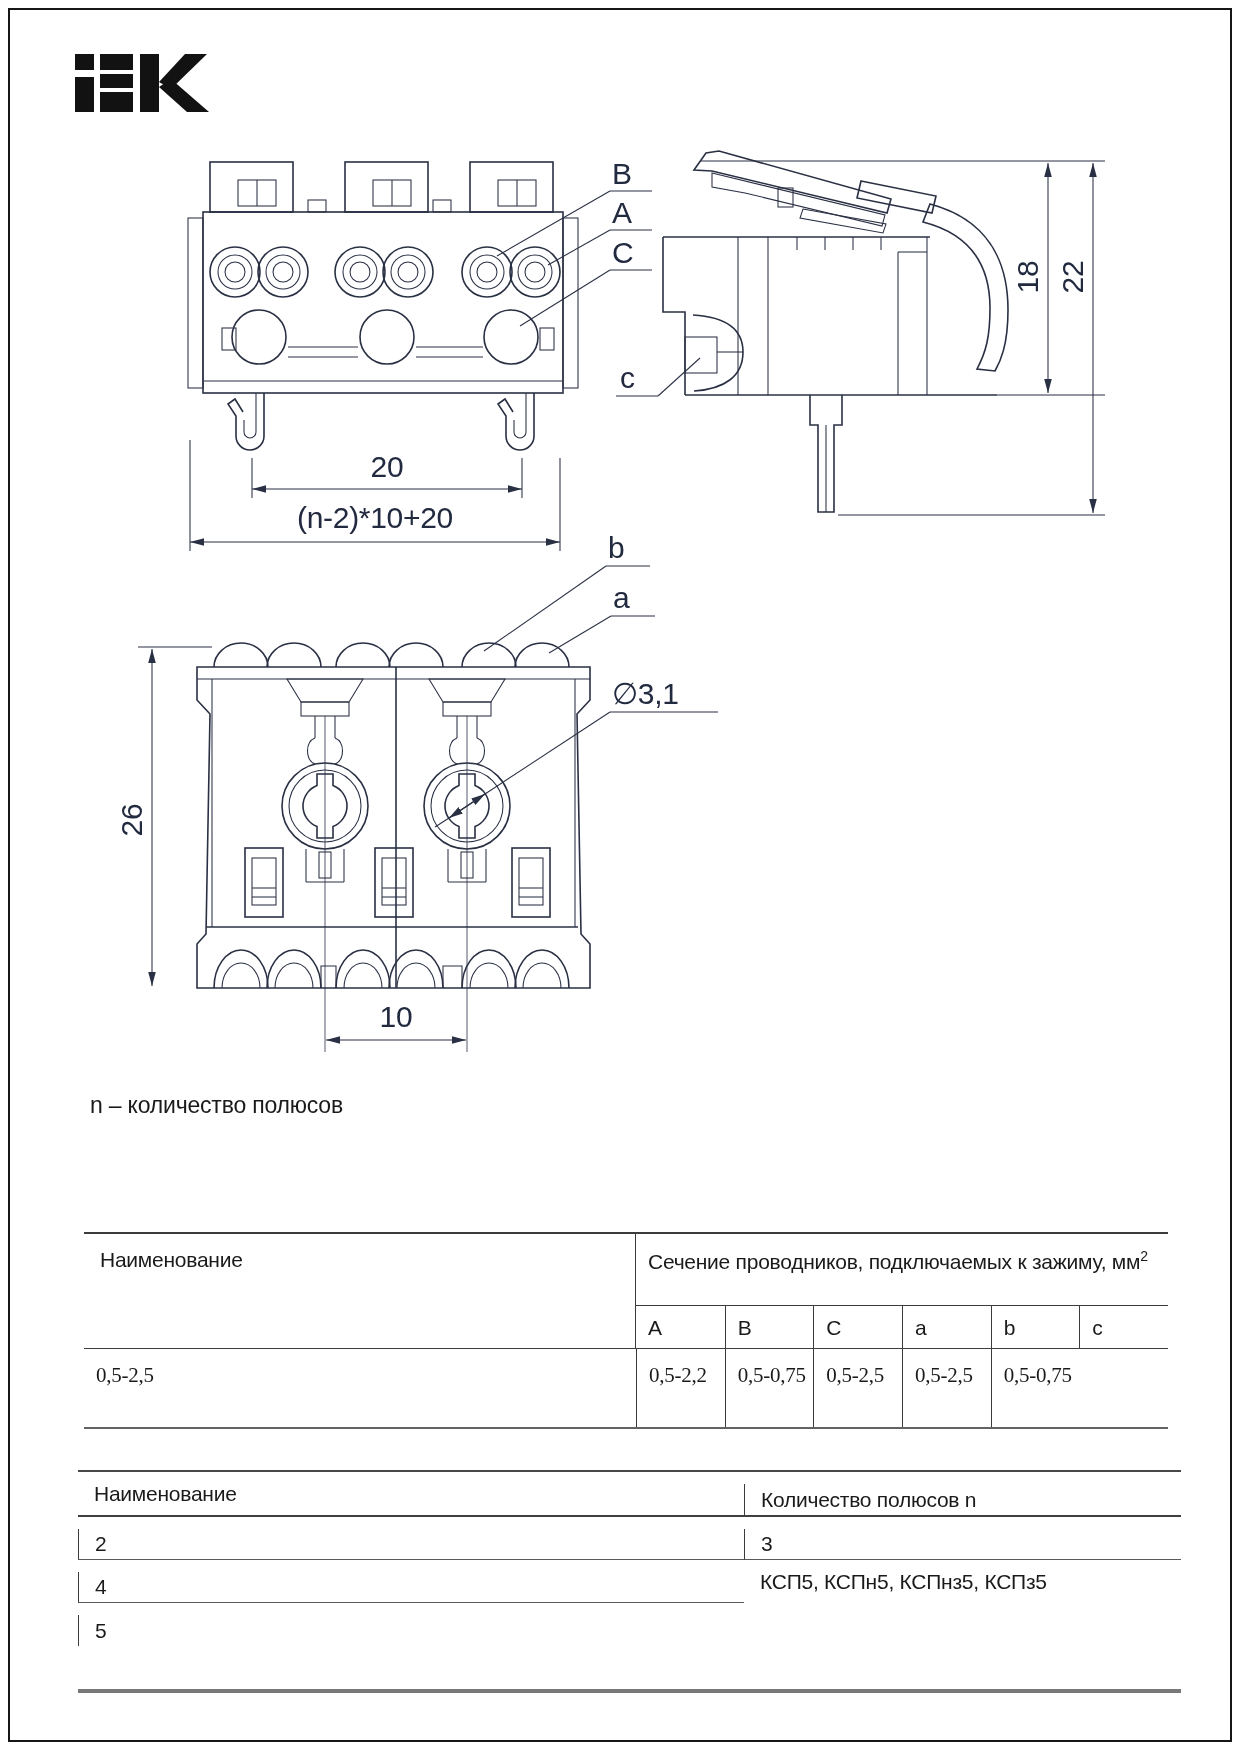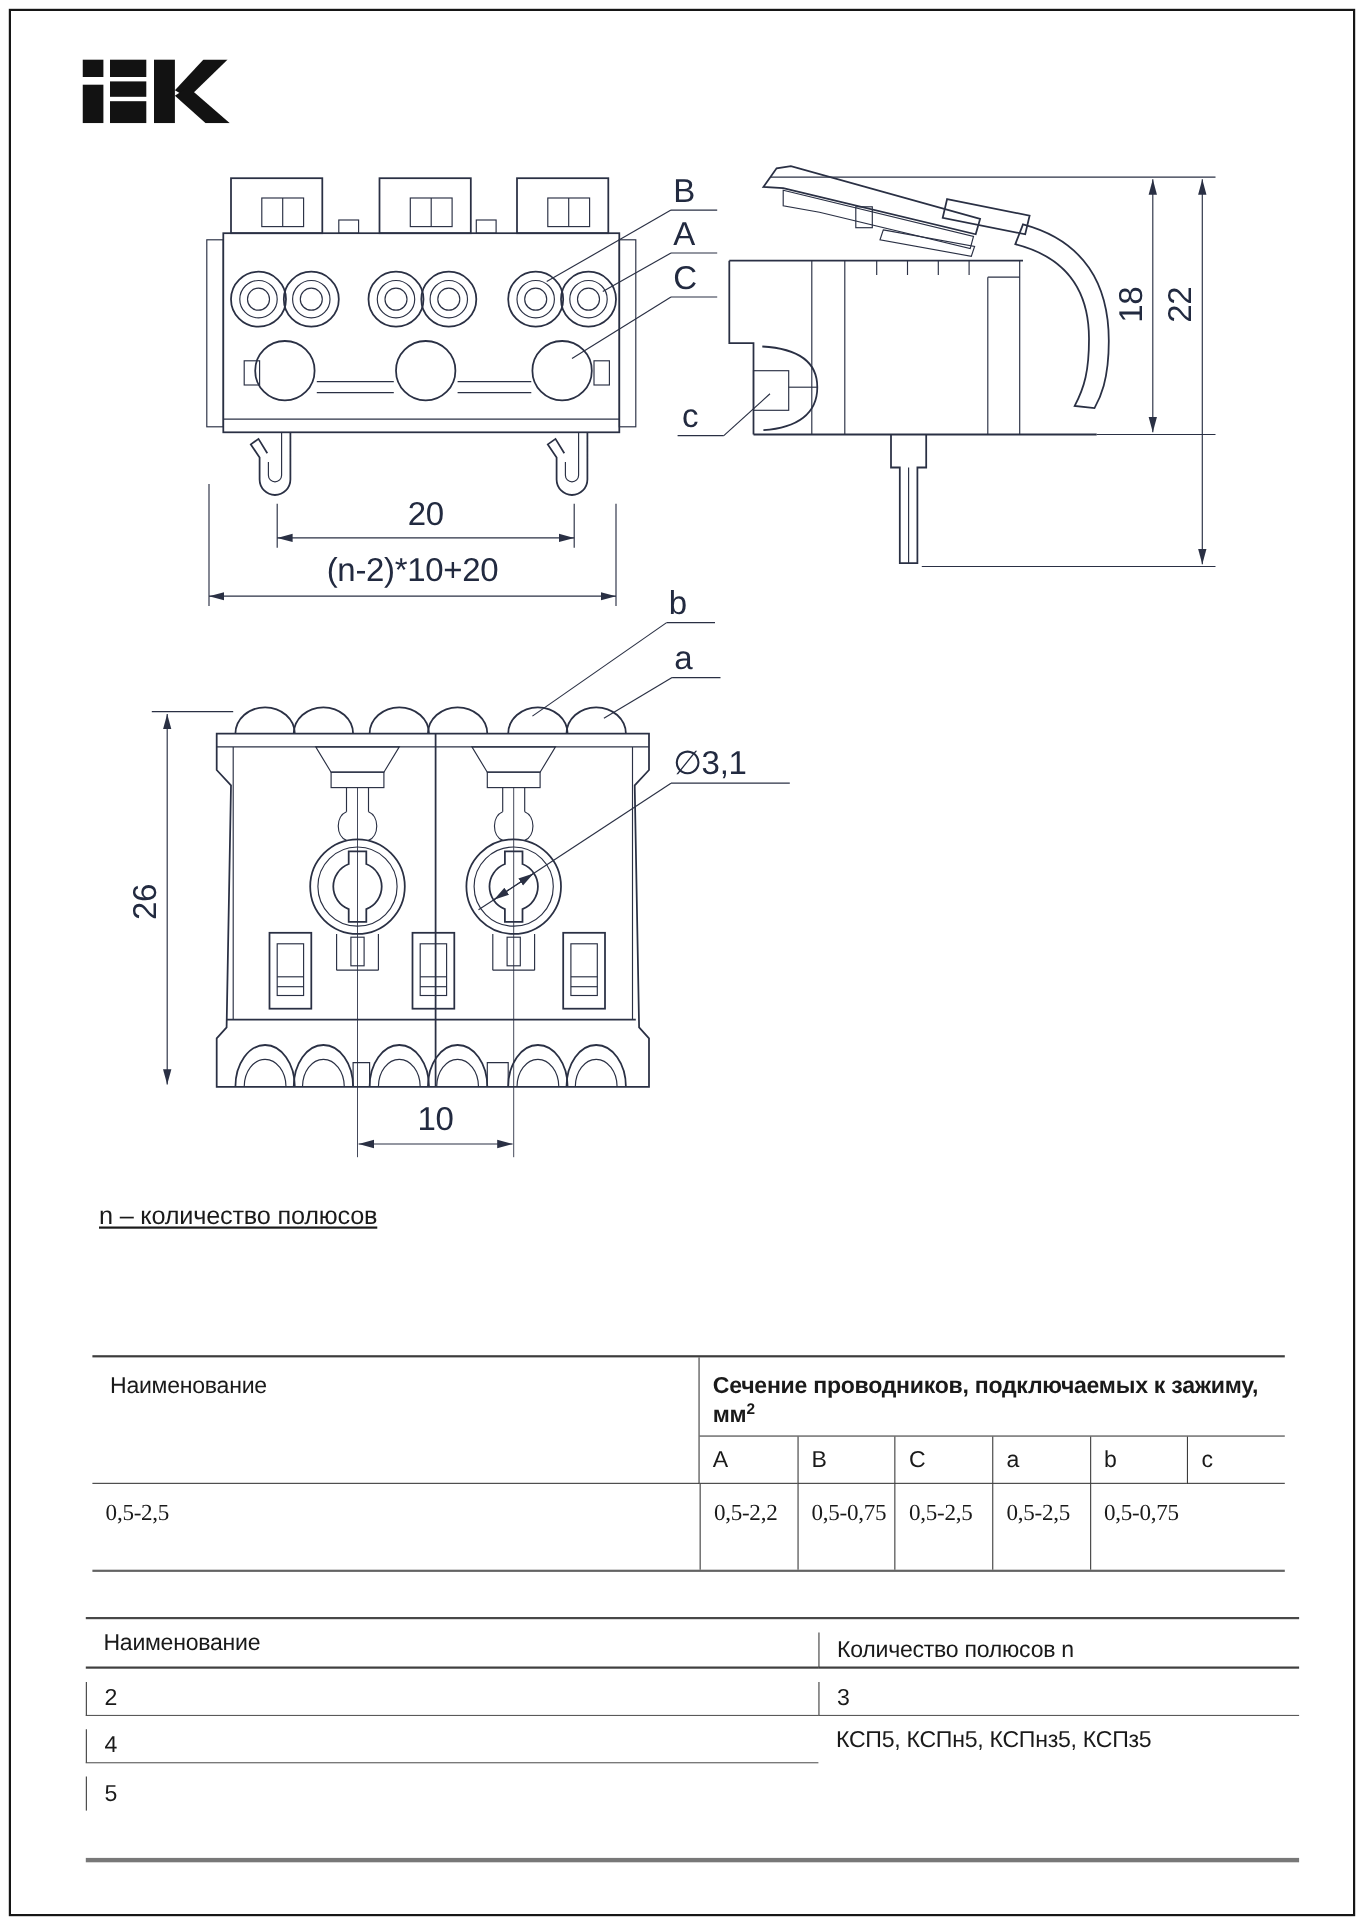--- a/index.html
+++ b/index.html
@@ -7,33 +7,33 @@
           font-family:"Liberation Sans", sans-serif; color:#1a1a1a; overflow:hidden; margin:0 auto; }
   .page-frame { position:absolute; left:8px; top:8px; right:8px; bottom:8px;
                 border:2px solid #161616; pointer-events:none; }
   .logo { position:absolute; left:75px; top:54px; }
   .figure-svg { position:absolute; left:0; top:0; }
   .fig-line { fill:none; stroke:#2a3044; stroke-width:1.6; }
   .fig-thin { fill:none; stroke:#2a3044; stroke-width:1.05; }
   .fig-dim  { fill:none; stroke:#2a3044; stroke-width:1.05; }
   .fig-cl   { fill:none; stroke:#2a3044; stroke-width:0.8; }
   .fig-text { fill:#222a40; font-family:"Liberation Sans",sans-serif; font-size:30px; letter-spacing:-0.3px; }
-  .note { position:absolute; left:90px; top:1092px; font-size:23px; letter-spacing:-0.2px;text-decoration:underline; }
+  .note { position:absolute; left:90px; top:1092px; font-size:23px; letter-spacing:-0.2px; }
   .caption { position:absolute; left:90px; top:1208px; width:970px; font-size:23.5px;
              line-height:47px; letter-spacing:-0.2px; }
   
   .table1 { position:absolute; left:84px; top:1232px; width:1084px;
             display:grid; grid-template-columns:552px repeat(6,1fr);
             grid-template-rows:72px 43px 78px;
             border-top:2px solid #3c3c3c; border-bottom:2.5px solid #636363;
             font-size:21px; letter-spacing:-0.25px; }
   .table1 .cell { box-sizing:border-box; }
   .t1-name-h { grid-column:1; grid-row:1/3; border-right:1.5px solid #3c3c3c;
                border-bottom:1.5px solid #3c3c3c; padding:14px 14px 0 16px; }
-  .t1-sec-h  { grid-column:2/8; grid-row:1; border-bottom:1.5px solid #3c3c3c; padding:14px 0 1px 12px;font-weight:bold; }
+  .t1-sec-h  { grid-column:2/8; grid-row:1; border-bottom:1.5px solid #3c3c3c; padding:14px 0 1px 12px; }
   .t1-sec-h sup { font-size:14px; }
   .t1-sub    { grid-row:2; border-bottom:1.5px solid #3c3c3c; padding:10px 0 0 12px; }
   .t1-vline  { border-left:1.5px solid #3c3c3c; }
   .t1-rowname{ grid-column:1; grid-row:3; border-right:1.5px solid #3c3c3c; padding:8px 14px 0 16px; line-height:38px; }
   .t1-val    { grid-row:3; padding:14px 0 0 12px;font-family:Liberation Serif, serif; }
   
   .table2 { position:absolute; left:78px; top:1470px; width:1103px;
             display:grid; grid-template-columns:666px 1fr;
             grid-template-rows:45px 43px 43px 43px 43px;
             border-top:2px solid #484848; border-bottom:4px solid #787878;

